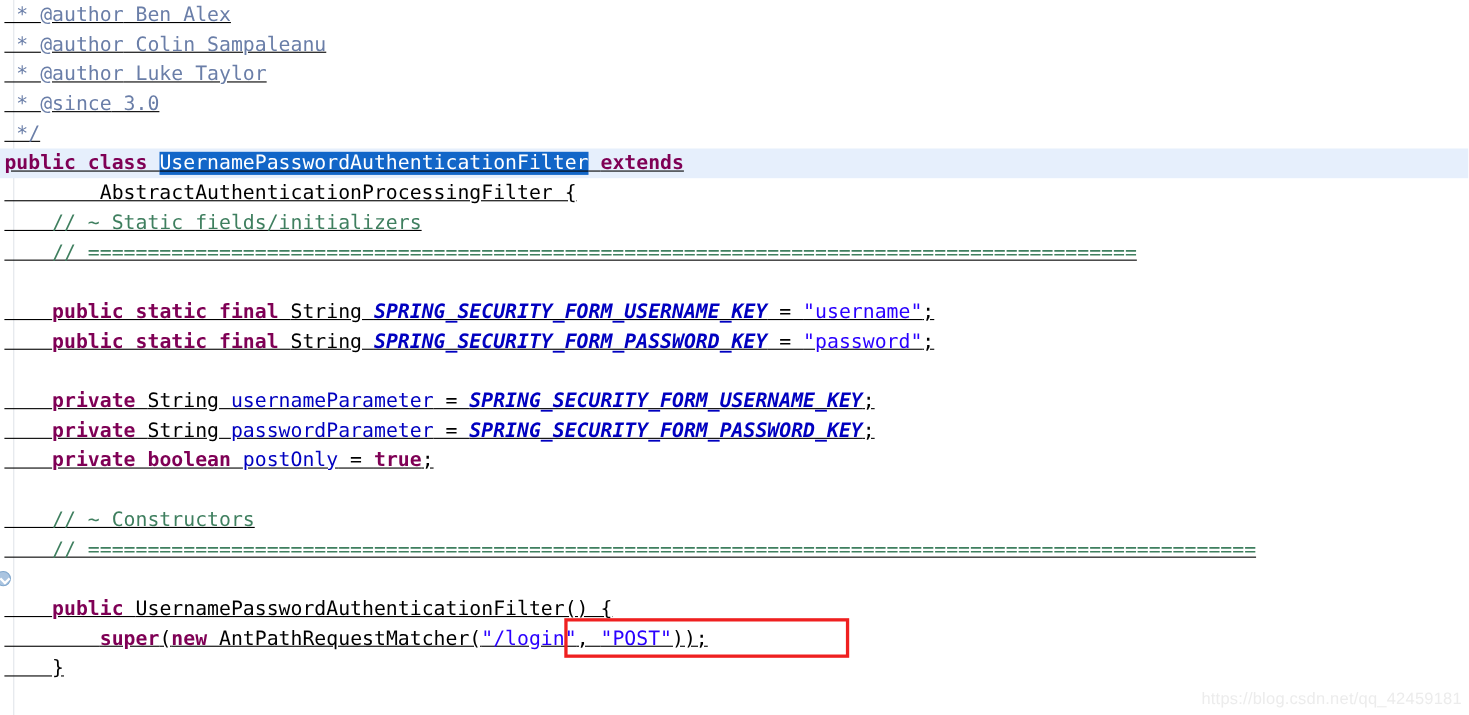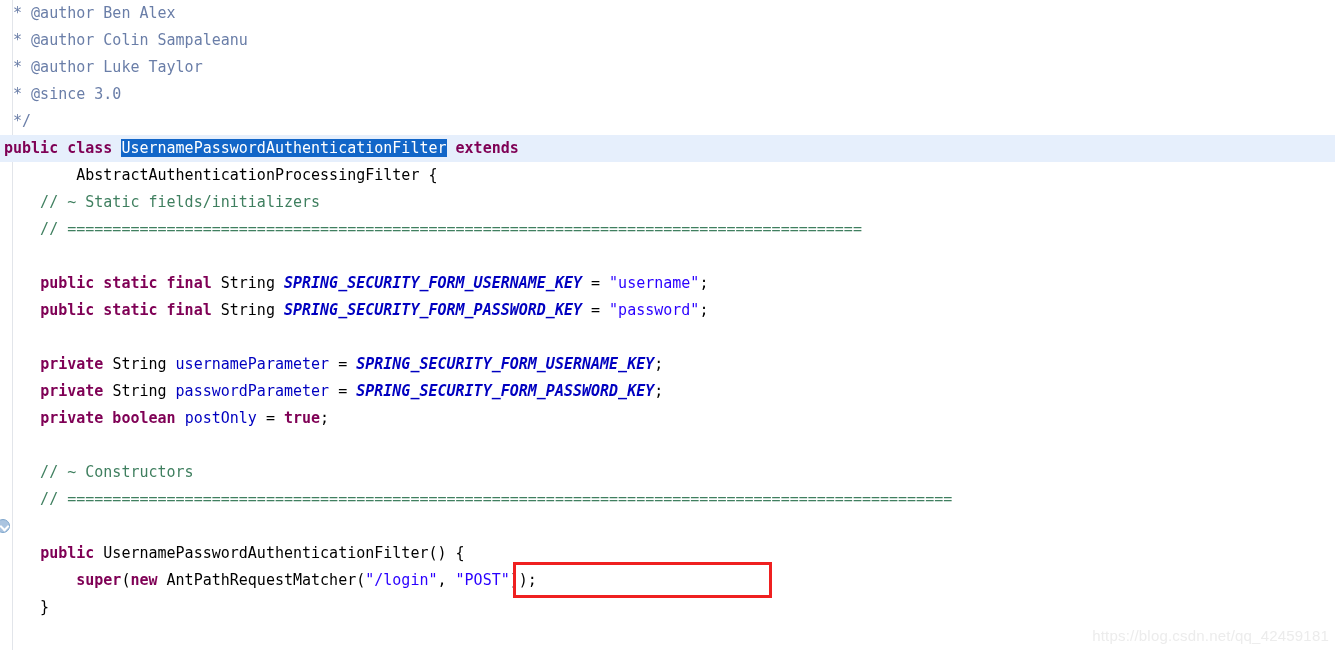--- a/index.html
+++ b/index.html
@@ -55,24 +55,25 @@
     border-bottom: 2px solid #ffffff;
     transform: rotate(-45deg);
   }
 
   
   .code {
     position: absolute;
     left: 0;
     top: 0;
     width: 1335px;
-    font-size: 15px;
+    font-size: 18px;
     line-height: 27px;
     letter-spacing: 0px;
     white-space: pre;
+    text-decoration: underline;
   }
 
   .line {
     position: relative;
     height: 27px;
     padding-left: 4px;
     box-sizing: border-box;
     white-space: pre;
   }
 

